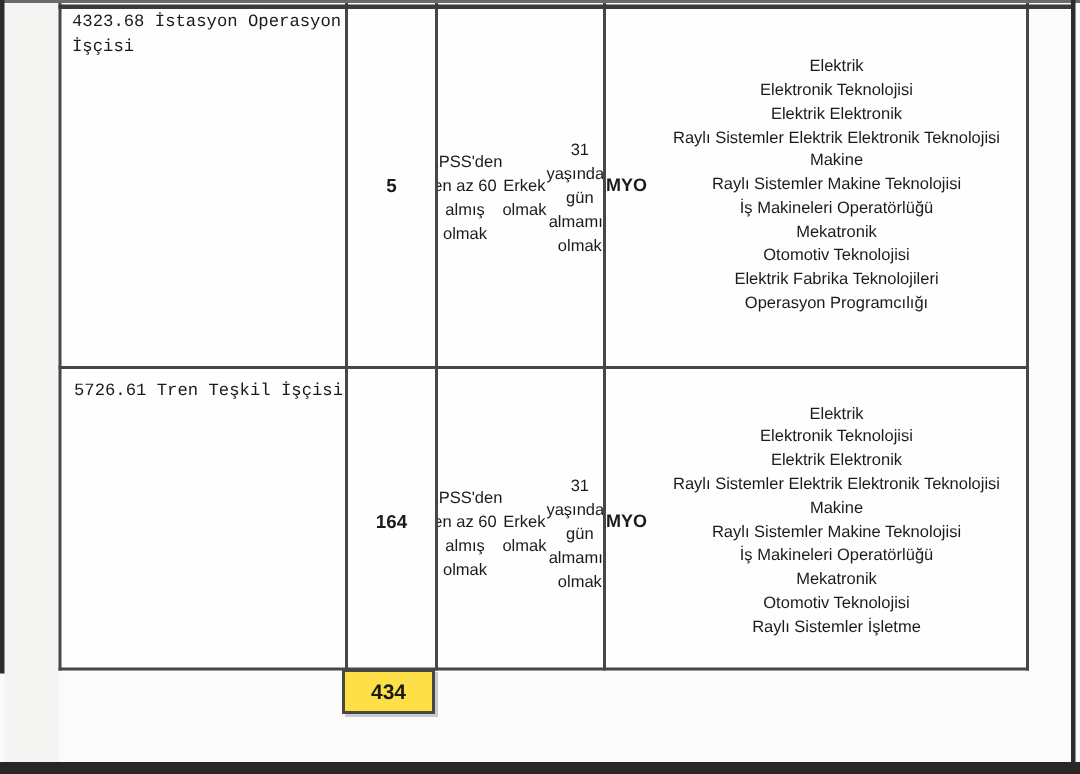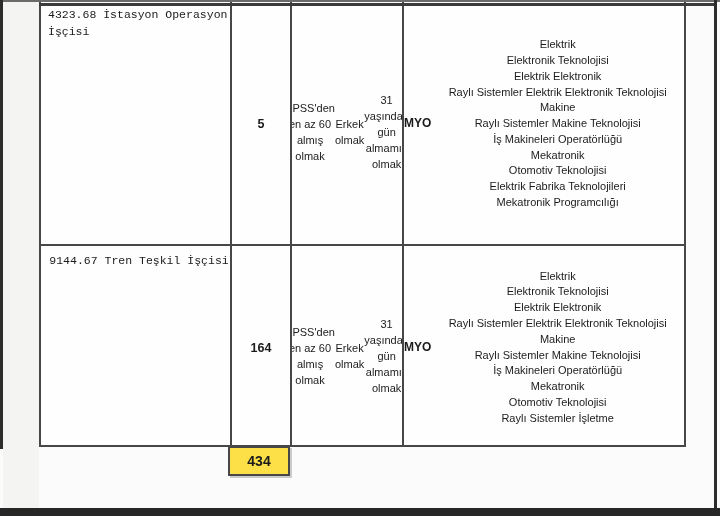--- a/index.html
+++ b/index.html
@@ -93,26 +93,26 @@
 
           <span class="program-line">İş Makineleri Operatörlüğü</span>
 
           <span class="program-line">Mekatronik</span>
 
           <span class="program-line">Otomotiv Teknolojisi</span>
 
           <span class="program-line">Elektrik Fabrika Teknolojileri</span>
 
 
-          <span class="program-line">Mekatronik Programcılığı</span>
+          <span class="program-line">Operasyon Programcılığı</span>
         </div>
     </div>
 
     <div class="cell c-title">
-      <div>9144.67 Tren Teşkil İşçisi</div>
+      <div>5726.61 Tren Teşkil İşçisi</div>
     </div>
     <div class="cell c-quota">
       <span>164</span>
     </div>
     <div class="cell c-req">
       <p>KPSS'den en az 60 almış olmak</p>
       <p>Erkek olmak</p>
       <p>31 yaşından gün almamış olmak</p>
     </div>
     <div class="cell c-prog c-last">

